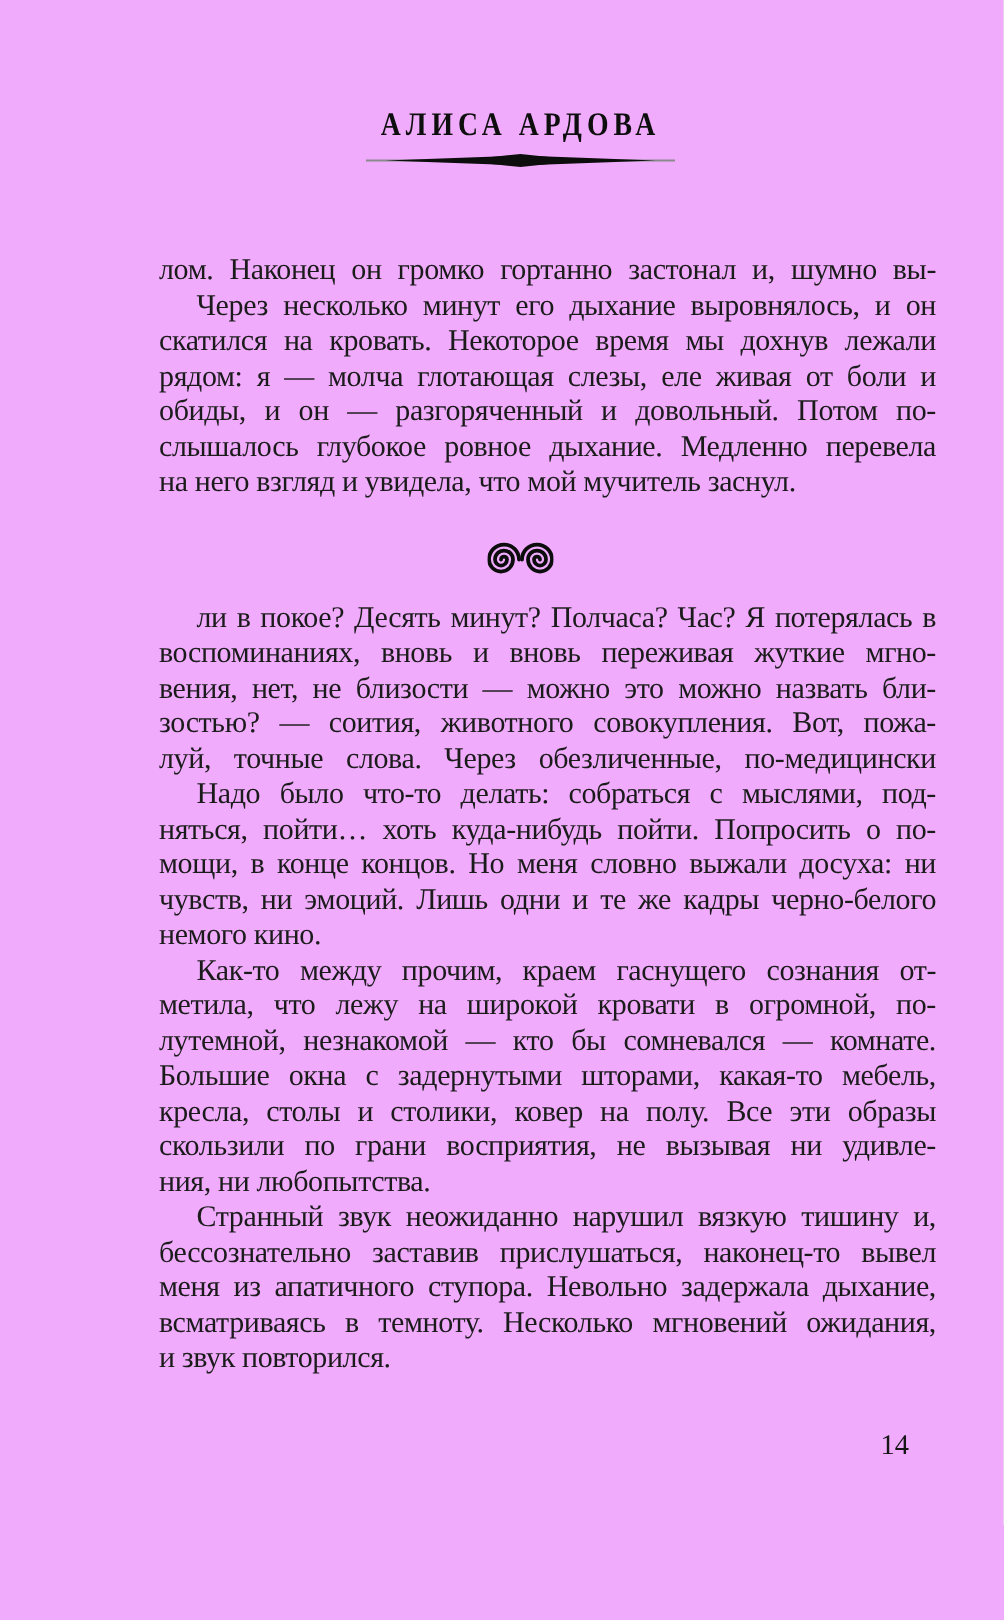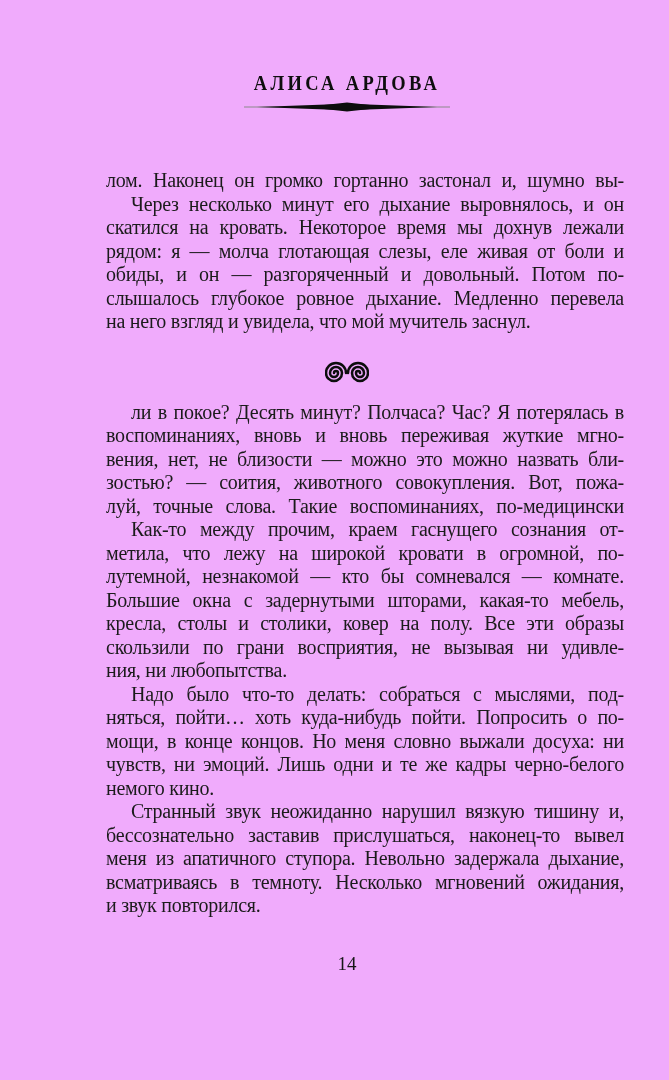--- a/index.html
+++ b/index.html
@@ -63,21 +63,21 @@
     padding-top: 12px;
     box-sizing: border-box;
     position: relative;
     left: -18px;
   }
   .page-number {
     position: absolute;
     top: 953px;
     left: 88px;
     width: 518px;
-    text-align: center;
+    text-align: right;
     font-size: 19px;
     color: #161616;
   }
 </style>
 </head>
 <body>
 
 <div class="page">
 
   <div class="running-header">
@@ -113,37 +113,37 @@
         <path d="M23,13 A10,10 0 0 1 43,13 A8,8 0 0 1 27,13 A6,6 0 0 1 39,13 A4,4 0 0 1 31,13 A2,2 0 0 1 35,13"></path>
       </svg>
     </div>
 
     <div class="section">
         <div class="para indent">
           <div class="line">ли в покое? Десять минут? Полчаса? Час? Я потерялась в</div>
           <div class="line">воспоминаниях, вновь и вновь переживая жуткие мгно-</div>
           <div class="line">вения, нет, не близости — можно это можно назвать бли-</div>
           <div class="line">зостью? — соития, животного совокупления. Вот, пожа-</div>
-          <div class="line">луй, точные слова. Такие воспоминаниях, по-медицински</div>
+          <div class="line">луй, точные слова. Через обезличенные, по-медицински</div>
+        </div>
+        <div class="para indent">
+          <div class="line">Надо было что-то делать: собраться с мыслями, под-</div>
+          <div class="line">няться, пойти… хоть куда-нибудь пойти. Попросить о по-</div>
+          <div class="line">мощи, в конце концов. Но меня словно выжали досуха: ни</div>
+          <div class="line">чувств, ни эмоций. Лишь одни и те же кадры черно-белого</div>
+          <div class="line last">немого кино.</div>
         </div>
         <div class="para indent">
           <div class="line">Как-то между прочим, краем гаснущего сознания от-</div>
           <div class="line">метила, что лежу на широкой кровати в огромной, по-</div>
           <div class="line">лутемной, незнакомой — кто бы сомневался — комнате.</div>
           <div class="line">Большие окна с задернутыми шторами, какая-то мебель,</div>
           <div class="line">кресла, столы и столики, ковер на полу. Все эти образы</div>
           <div class="line">скользили по грани восприятия, не вызывая ни удивле-</div>
           <div class="line last">ния, ни любопытства.</div>
-        </div>
-        <div class="para indent">
-          <div class="line">Надо было что-то делать: собраться с мыслями, под-</div>
-          <div class="line">няться, пойти… хоть куда-нибудь пойти. Попросить о по-</div>
-          <div class="line">мощи, в конце концов. Но меня словно выжали досуха: ни</div>
-          <div class="line">чувств, ни эмоций. Лишь одни и те же кадры черно-белого</div>
-          <div class="line last">немого кино.</div>
         </div>
         <div class="para indent">
           <div class="line">Странный звук неожиданно нарушил вязкую тишину и,</div>
           <div class="line">бессознательно заставив прислушаться, наконец-то вывел</div>
           <div class="line">меня из апатичного ступора. Невольно задержала дыхание,</div>
           <div class="line">всматриваясь в темноту. Несколько мгновений ожидания,</div>
           <div class="line last">и звук повторился.</div>
         </div>
       </div>
   </div>

